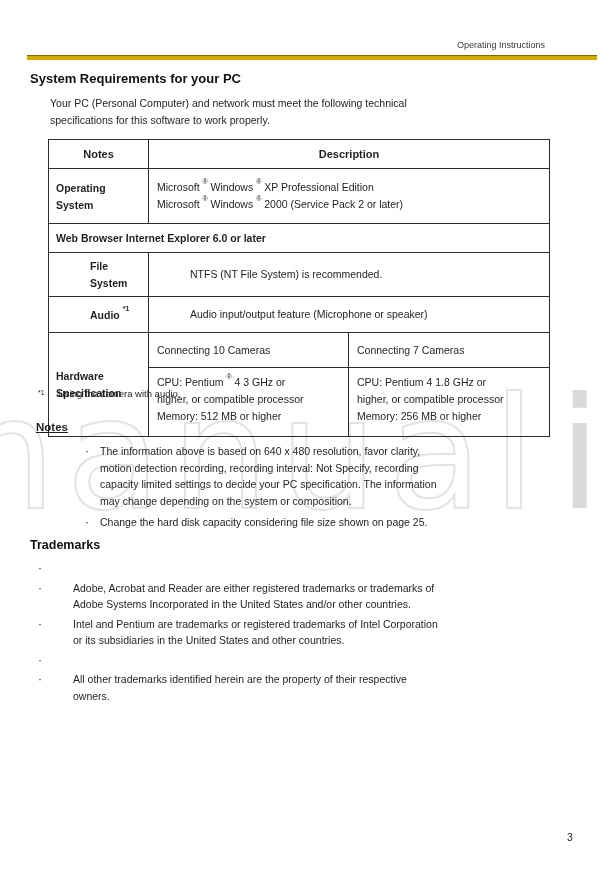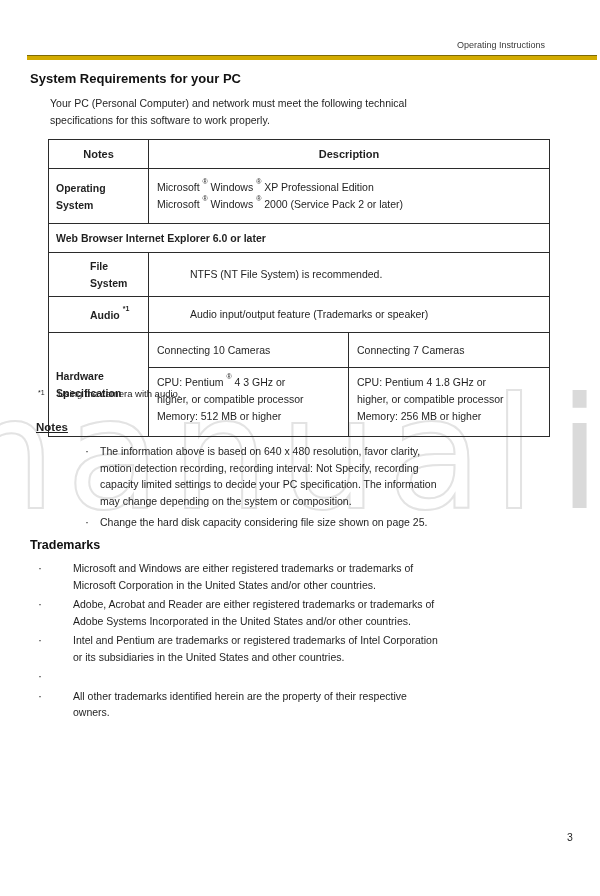--- a/index.html
+++ b/index.html
@@ -92,21 +92,21 @@
         </tr>
         <tr class="web-row">
           <td colspan="3">Web Browser Internet Explorer 6.0 or later</td>
         </tr>
         <tr class="std-row">
           <td class="label">File System</td>
           <td class="desc" colspan="2">NTFS (NT File System) is recommended.</td>
         </tr>
         <tr class="std-row">
           <td class="label"><span>Audio </span><sup class="fn">*1</sup></td>
-          <td class="desc" colspan="2">Audio input/output feature (Trademarks or speaker)</td>
+          <td class="desc" colspan="2">Audio input/output feature (Microphone or speaker)</td>
         </tr>
         <tr class="hw-head">
           <td class="label" rowspan="2">Hardware
 Specification</td>
           <td class="desc">Connecting 10 Cameras</td>
           <td class="desc">Connecting 7 Cameras</td>
         </tr>
         <tr class="hw-body">
           <td class="desc">
             <div><span>CPU: Pentium </span><sup class="mark">®</sup><span> 4 3 GHz or</span></div>
@@ -138,22 +138,20 @@
       <div class="note-item">
         <span class="bullet">·</span>
         <span class="txt">Change the hard disk capacity considering file size shown on page 25.</span>
       </div>
     </div>
 
     <div class="abs tm-heading">Trademarks</div>
     <div class="abs tm-list">
       <div class="tm-item">
         <span class="bullet">·</span>
-        <span class="txt">Microsoft and Windows are either registered trademarks or trademarks of
-Microsoft Corporation in the United States and/or other countries.</span>
       </div>
       <div class="tm-item">
         <span class="bullet">·</span>
         <span class="txt">Adobe, Acrobat and Reader are either registered trademarks or trademarks of
 Adobe Systems Incorporated in the United States and/or other countries.</span>
       </div>
       <div class="tm-item">
         <span class="bullet">·</span>
         <span class="txt">Intel and Pentium are trademarks or registered trademarks of Intel Corporation
 or its subsidiaries in the United States and other countries.</span>

